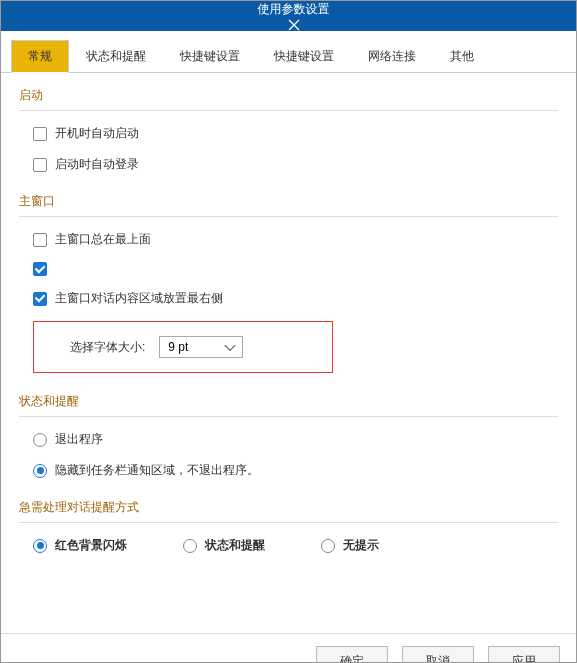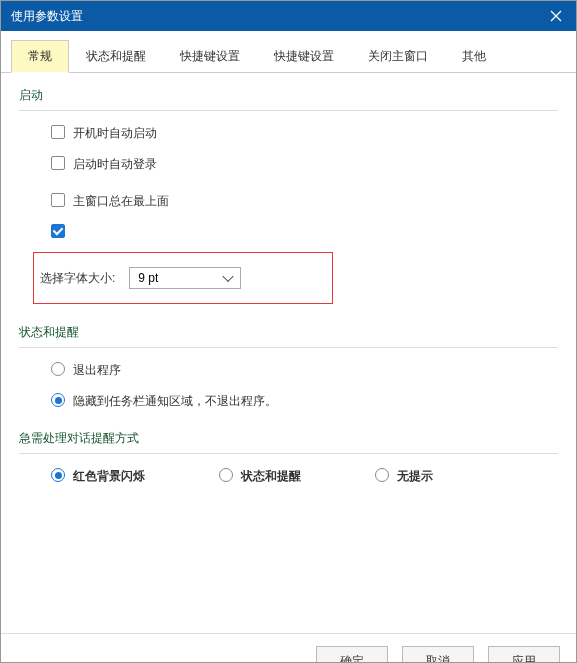--- a/index.html
+++ b/index.html
@@ -1,46 +1,46 @@
 <!DOCTYPE html>
 <html><head>
   <meta charset="utf-8">
   <style>
     * { box-sizing: border-box; margin: 0; padding: 0; }
     body { font-family: "Microsoft YaHei", "PingFang SC", sans-serif; font-size: 12px; background: #fff; width: 577px; height: 663px; overflow: hidden; border: 1px solid #999; }
     
-    .titlebar { background: #0a5aa6; color: #fff; height: 30px; display: flex; align-items: center; justify-content: space-between; padding: 0 0 0 10px; }
+    .titlebar { background: #0a5aa6; color: #fff; height: 30px; display: flex; align-items: center; justify-content: space-between; padding: 0 0 0 10px; flex-direction: column; }
     .titlebar-title { font-size: 12px; }
     .close-btn { width: 40px; height: 30px; display: flex; align-items: center; justify-content: center; cursor: pointer; }
     .close-btn svg { width: 12px; height: 12px; }
     
     .tabs { display: flex; border-bottom: 1px solid #ccc; padding: 8px 10px 0 10px; gap: 0; }
     .tab { padding: 7px 16px; cursor: pointer; color: #333; font-size: 12px; border: 1px solid transparent; border-bottom: none; position: relative; top: 1px; }
-    .tab.active { border: 1px solid #ccc; border-bottom: 1px solid #fff; background: #fef9c3; }
+    .tab.active { border: 1px solid #ccc; border-bottom: 1px solid #fff; background: #eab308; }
     
     .content { padding: 14px 18px 10px 18px; height: 560px; overflow-y: auto; }
     
     .section { margin-bottom: 20px; }
-    .section-title { color: #14532d; font-size: 12px; padding-bottom: 6px; border-bottom: 1px solid #ddd; margin-bottom: 14px; }
+    .section-title { color: #a16207; font-size: 12px; padding-bottom: 6px; border-bottom: 1px solid #ddd; margin-bottom: 14px; }
     .section-body { padding-left: 14px; }
     
-    .checkbox-row, .radio-row { display: flex; margin-bottom: 14px; color: #333; margin-left: 18px; }
+    .checkbox-row, .radio-row { display: flex; align-items: center; margin-bottom: 14px; color: #333; }
     .checkbox-row:last-child, .radio-row:last-child { margin-bottom: 8px; }
     
     .checkbox { width: 14px; height: 14px; border: 1px solid #888; border-radius: 2px; margin-right: 8px; display: inline-flex; align-items: center; justify-content: center; cursor: pointer; background: #fff; flex-shrink: 0; }
     .checkbox.checked { background: #1976d2; border-color: #1976d2; }
     .checkbox.checked::after { content: ""; width: 4px; height: 7px; border: solid #fff; border-width: 0 2px 2px 0; transform: rotate(45deg) translate(-1px, -1px); }
     
     .radio { width: 14px; height: 14px; border: 1px solid #888; border-radius: 50%; margin-right: 8px; display: inline-flex; align-items: center; justify-content: center; cursor: pointer; background: #fff; flex-shrink: 0; }
     .radio.checked { border-color: #1976d2; }
     .radio.checked::after { content: ""; width: 7px; height: 7px; background: #1976d2; border-radius: 50%; }
     
-    .highlight-box { border: 1px solid #e53935; padding: 14px 6px; margin: 2px 0 8px 0; display: flex; align-items: center; gap: 14px; width: 300px; }
+    .highlight-box { border: 1px solid #e53935; padding: 14px 36px; margin: 2px 0 8px 0; display: flex; align-items: center; gap: 14px; width: 300px; }
     .highlight-label { color: #333; }
-    .select { border: 1px solid #aaa; padding: 3px 24px 3px 8px; width: 112px; cursor: pointer; position: relative; background: #fff; display: inline-flex; align-items: center; }
+    .select { border: 1px solid #aaa; padding: 3px 24px 3px 8px; width: 84px; cursor: pointer; position: relative; background: #fff; display: inline-flex; align-items: center; }
     .select::after { content: ""; position: absolute; right: 8px; top: 50%; width: 7px; height: 7px; border: solid #555; border-width: 0 1px 1px 0; transform: translateY(-70%) rotate(45deg); }
     
     .radio-inline-group { display: flex; gap: 56px; padding-left: 14px; margin-bottom: 8px; }
     .radio-inline-group .radio-row { margin-bottom: 0; font-weight: bold; }
     
     .footer { border-top: 1px solid #ddd; padding: 12px 16px; display: flex; justify-content: flex-end; gap: 14px; }
     .btn { border: 1px solid #bbb; background: #f5f5f5; padding: 6px 0; width: 72px; text-align: center; cursor: pointer; color: #333; font-size: 12px; }
   </style>
 </head>
 <body>
@@ -52,48 +52,53 @@
         <path d="M1 1 L11 11 M11 1 L1 11" stroke="#fff" stroke-width="1.3" fill="none"></path>
       </svg>
   </div>
 </div>
 
 <div class="tabs">
   <div class="tab active">常规</div>
   <div class="tab">状态和提醒</div>
   <div class="tab">快捷键设置</div>
   <div class="tab">快捷键设置</div>
-  <div class="tab">关闭主窗口</div>
+  <div class="tab">网络连接</div>
   <div class="tab">其他</div>
 </div>
 
 <div class="content">
 
   <div class="section">
     <div class="section-title">启动</div>
     <div class="section-body">
       <div class="checkbox-row">
         <span class="checkbox"></span>
         <span>开机时自动启动</span>
       </div>
       <div class="checkbox-row">
         <span class="checkbox"></span>
         <span>启动时自动登录</span>
       </div>
     </div>
   </div>
 
   <div class="section">
+    <div class="section-title">主窗口</div>
     <div class="section-body">
       <div class="checkbox-row">
         <span class="checkbox"></span>
         <span>主窗口总在最上面</span>
       </div>
       <div class="checkbox-row">
         <span class="checkbox checked"></span>
+      </div>
+      <div class="checkbox-row">
+        <span class="checkbox checked"></span>
+        <span>主窗口对话内容区域放置最右侧</span>
       </div>
       <div class="highlight-box">
         <span class="highlight-label">选择字体大小:</span>
         <div class="select">
           <span>9 pt</span>
         </div>
       </div>
     </div>
   </div>
 

